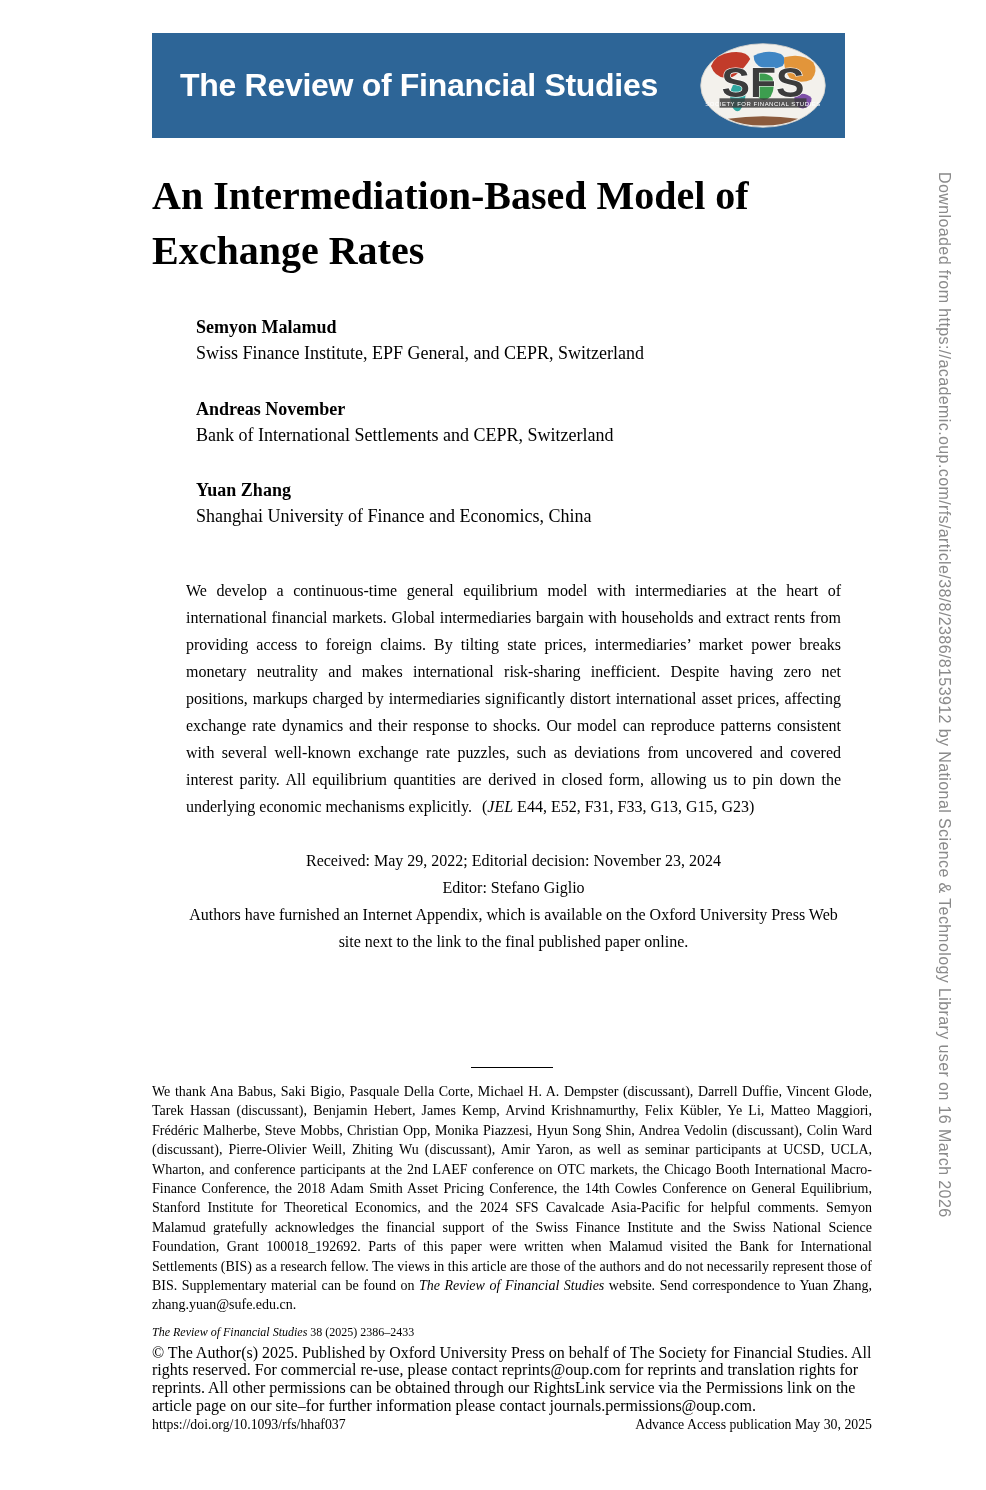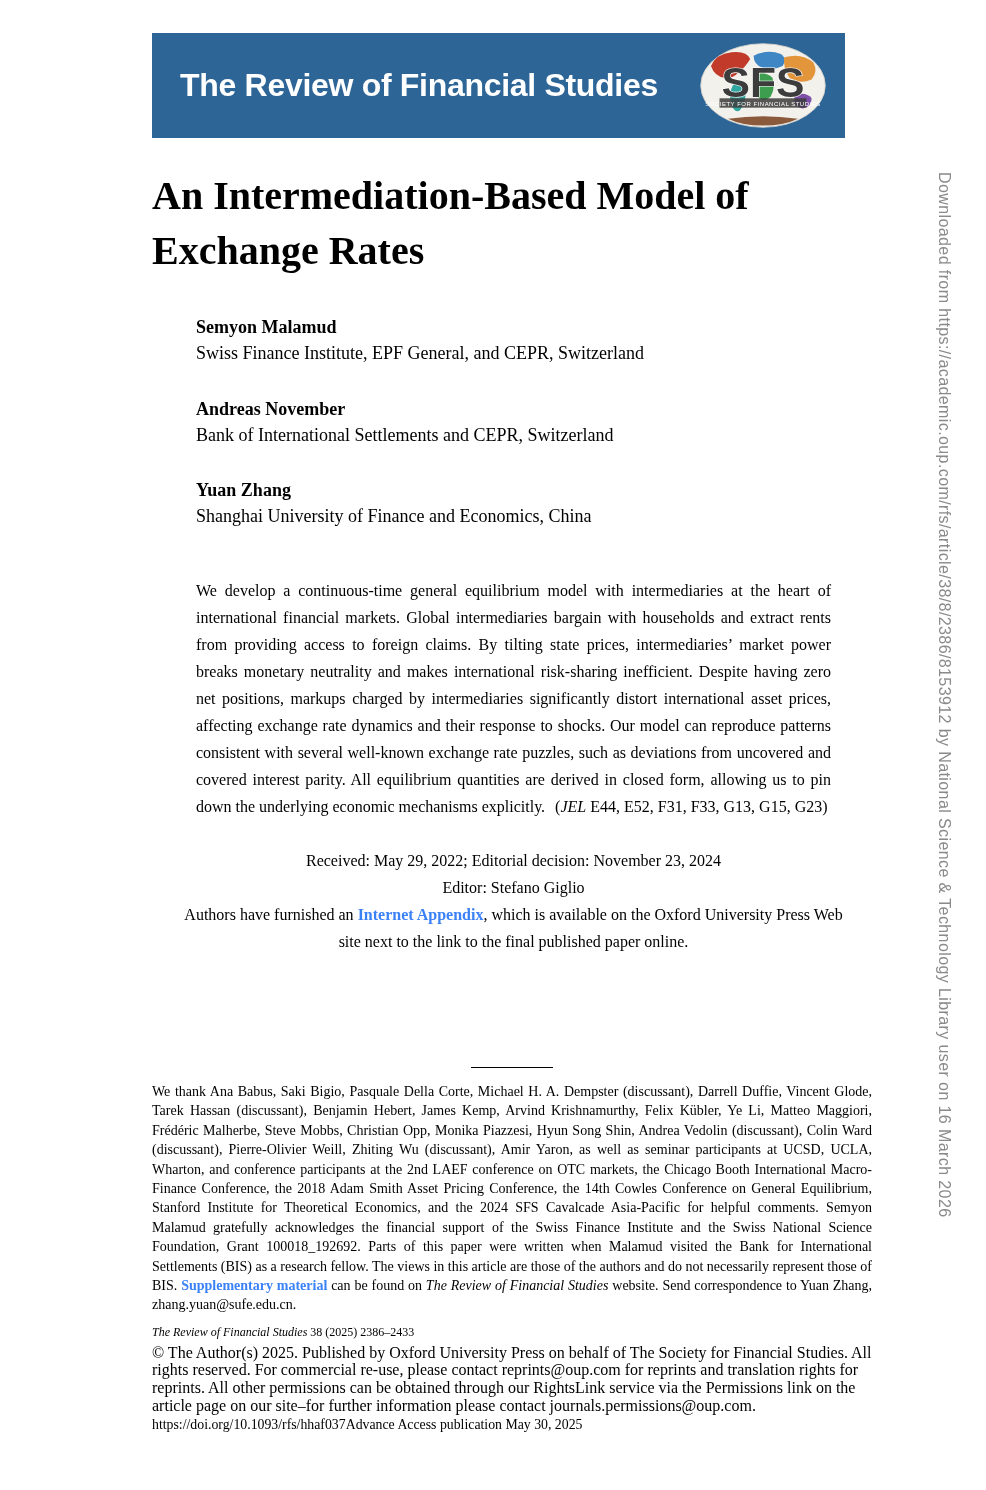--- a/index.html
+++ b/index.html
@@ -46,29 +46,29 @@
   .author { margin-bottom: 29px; font-size: 18px; line-height: 1.45; margin-left: 44px; }
   .author-name { font-weight: bold; }
 
   
   .abstract {
     margin: 48px 25px 0 28px;
     font-size: 16px;
     line-height: 27px;
     text-align: justify;
   }
-  .abstract p { margin: 16px; }
+  .abstract p { margin: 6px; }
   .jel { margin-left: 10px; white-space: nowrap; }
   .history {
     margin: 27px 25px 0 28px;
     font-size: 16px;
     line-height: 27px;
     text-align: center;
   }
-  a.link { color: #3b82f6; text-decoration: none; cursor: pointer; font-weight: bold; }
+  a.link { color: #000000; text-decoration: none; cursor: pointer; }
 
   
   .footnote-rule {
     margin-top: 112px;
     width: 82px;
     border: 0;
     border-top: 1.6px solid #000;
   }
   .footnote {
     margin: 14px 0 0 0;
@@ -76,20 +76,21 @@
     font-size: 14px;
     line-height: 19.4px;
     text-align: justify;
   }
   .citation { margin: 8px 0 0 0; font-size: 12px; line-height: 18px; }
   .copyright { margin: 3px 0 0 0; width: 720px; font-size: 16px; line-height: 17.6px; }
   .bottom-row {
     margin-top: 3px;
     width: 720px;
     display: flex;
+    justify-content: space-between;
     font-size: 13.8px;
   }
 
   
   .watermark {
     position: absolute;
     left: 953px;
     top: 172px;
     transform: rotate(90deg);
     transform-origin: 0 0;

